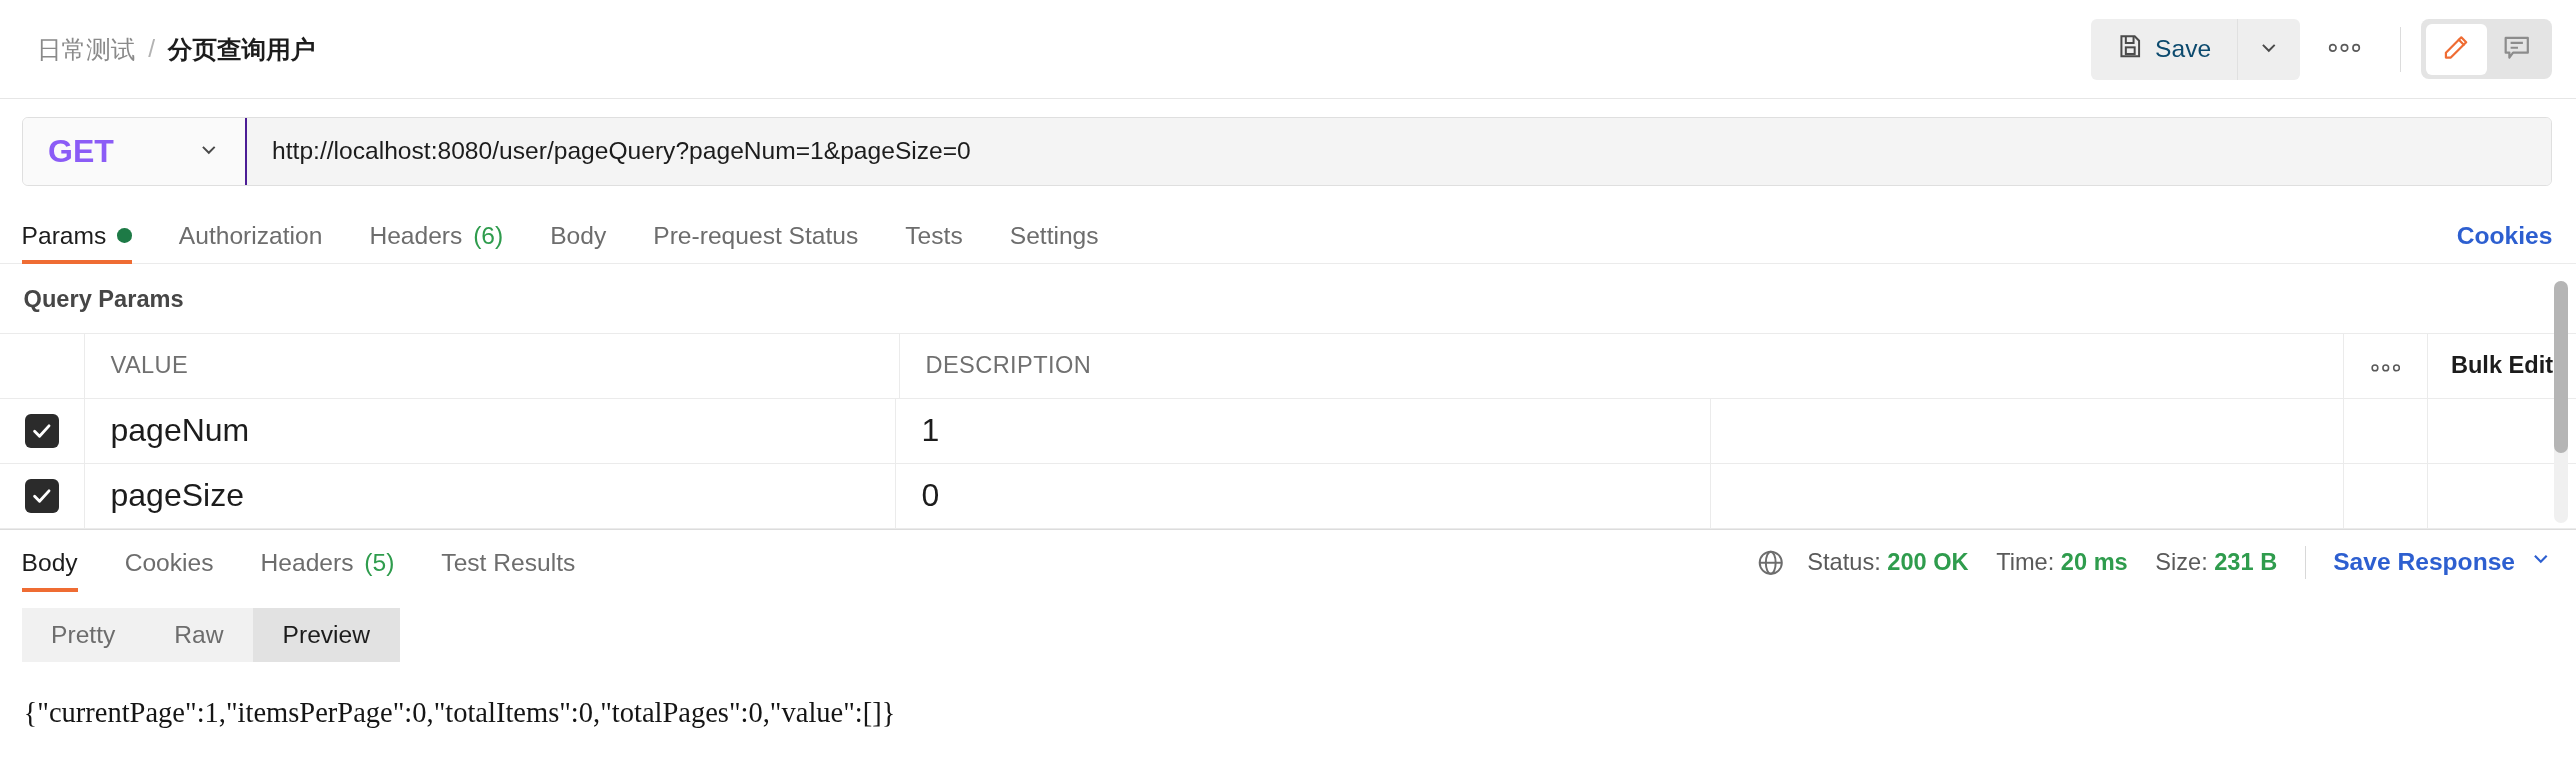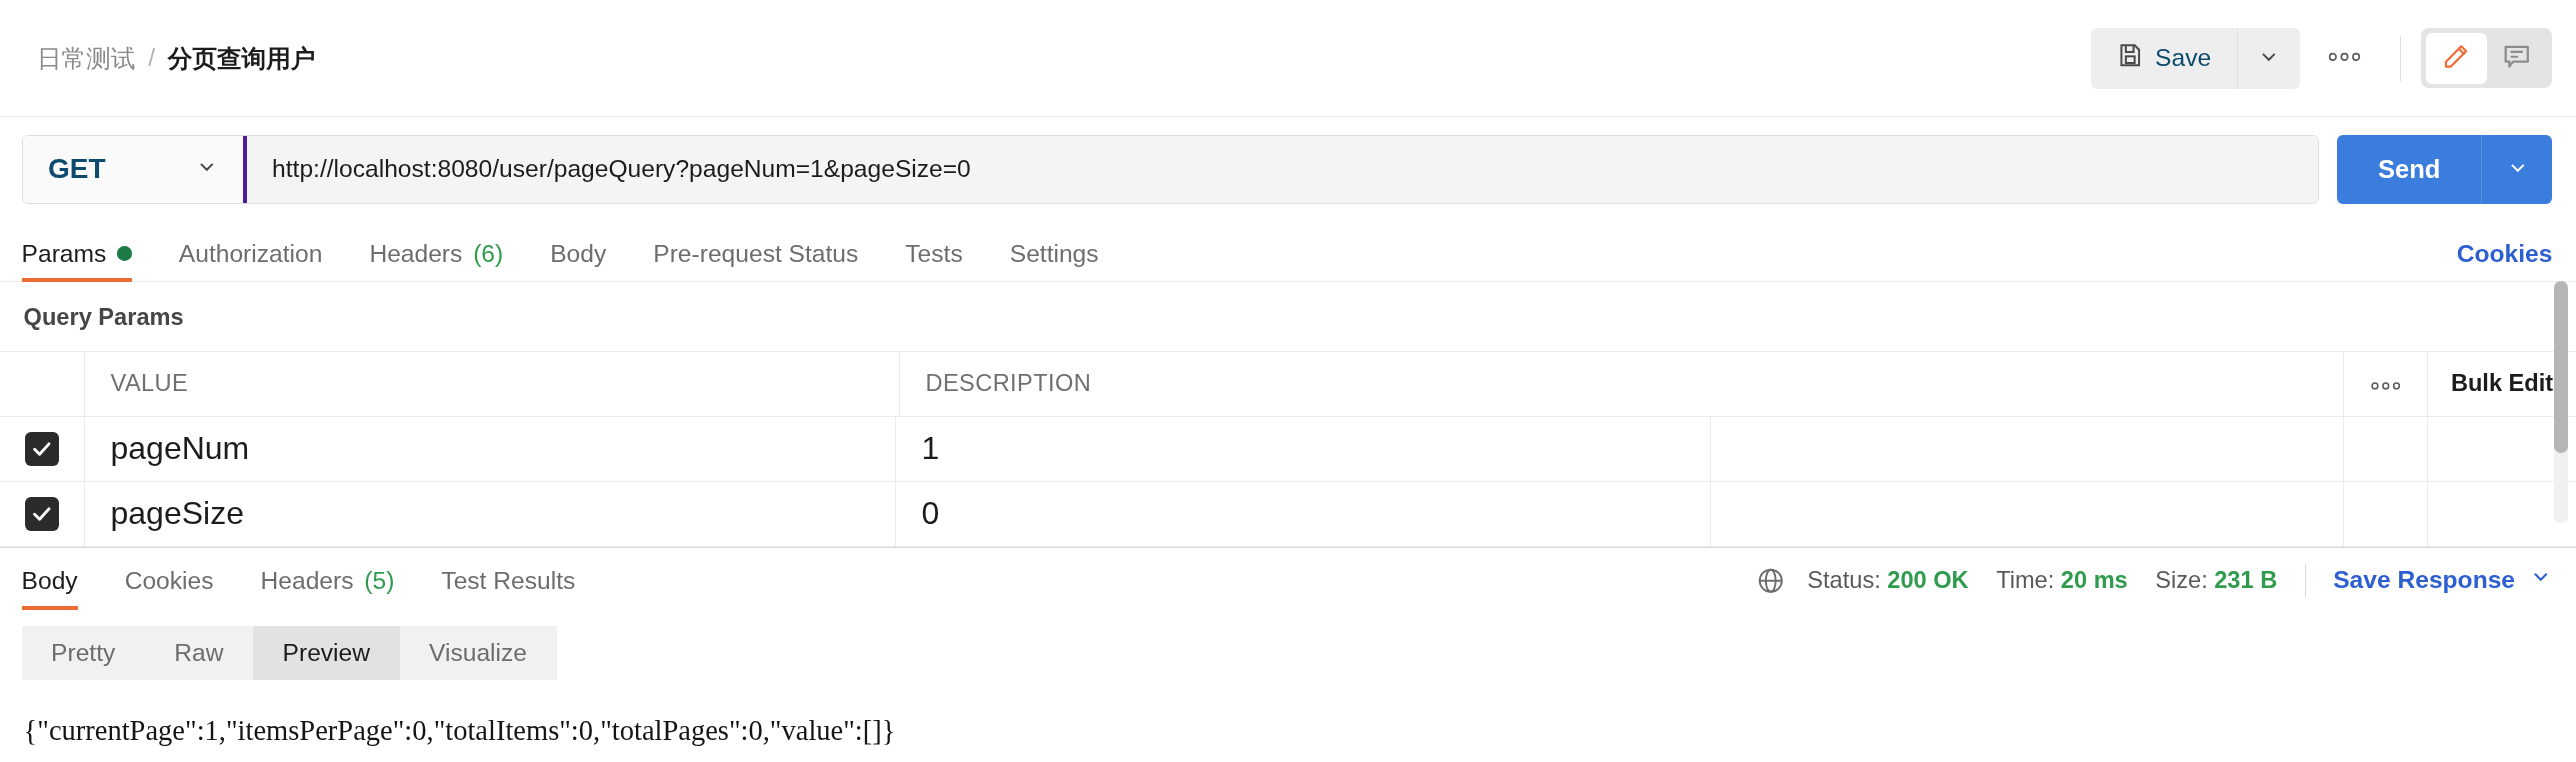--- a/index.html
+++ b/index.html
@@ -7,21 +7,21 @@
     width: 2576px; height: 762px;
     background: #ffffff;
     font-family: "Liberation Sans", "DejaVu Sans", sans-serif;
     color: #2e2e2e;
     overflow: hidden;
   }
 
   
   .header-bar {
     position: relative;
-    height: 117px;
+    height: 99px;
     display: flex;
     align-items: center;
     border-bottom: 1px solid #e6e6e6;
     padding: 0 23.6px 0 37px;
   }
   .breadcrumb { display: flex; align-items: center; font-size: 24.6px; }
   .crumb-collection { color: #8a8a8a; }
   .crumb-sep { color: #b3b3b3; margin: 0 12.8px; }
   .crumb-current { color: #1c1c1c; font-weight: bold; }
 
@@ -91,22 +91,22 @@
     height: 69px;
     border: 1px solid #dfdfdf;
     border-radius: 5.9px;
     overflow: hidden;
     background: #fafafa;
   }
   .method-select {
     width: 224px;
     display: flex; align-items: center; justify-content: space-between;
     padding: 0 23.6px 0 25.5px;
-    font-size: 28px; font-weight: bold; color: #0c4a6e;
-    border-right: 4px solid #4c1d95;
+    font-size: 32px; font-weight: bold; color: #8b5cf6;
+    border-right: 2px solid #4c1d95;
     cursor: pointer;
     background: #fafafa;
   }
   .url-input {
     flex: 1;
     border: none;
     outline: none;
     background: #f4f4f4;
     padding: 0 25.5px;
     font-size: 24.6px;
@@ -351,30 +351,20 @@
   <div class="method-url">
     <div class="method-select">
       <span>GET</span>
       <span>
         <svg width="23.6" height="23.6" viewBox="0 0 24 24" fill="none" stroke="#4a4a4a" stroke-width="2">
             <path d="M6 9l6 6 6-6"></path>
           </svg>
       </span>
     </div>
     <input class="url-input" type="text" value="http://localhost:8080/user/pageQuery?pageNum=1&amp;pageSize=0" style="">
-  </div>
-  <div class="send-group">
-    <button class="send-btn">Send</button>
-    <button class="send-caret">
-      <span>
-        <svg width="23.6" height="23.6" viewBox="0 0 24 24" fill="none" stroke="#ffffff" stroke-width="2">
-            <path d="M6 9l6 6 6-6"></path>
-          </svg>
-      </span>
-    </button>
   </div>
 </div>
 
 <div class="req-tabs">
   <div class="tab active">
     <span>Params</span>
     <span class="tab-dot"></span>
   </div>
   <div class="tab">
     <span>Authorization</span>
@@ -502,18 +492,17 @@
       </span>
     </span>
   </div>
 </div>
 
 <div class="viewer-bar">
   <div class="segmented">
     <button class="seg">Pretty</button>
     <button class="seg">Raw</button>
     <button class="seg active">Preview</button>
-    <button class="seg">Visualize</button>
   </div>
 </div>
 
 <div class="body-content">{"currentPage":1,"itemsPerPage":0,"totalItems":0,"totalPages":0,"value":[]}</div>
 
 
 </body></html>

